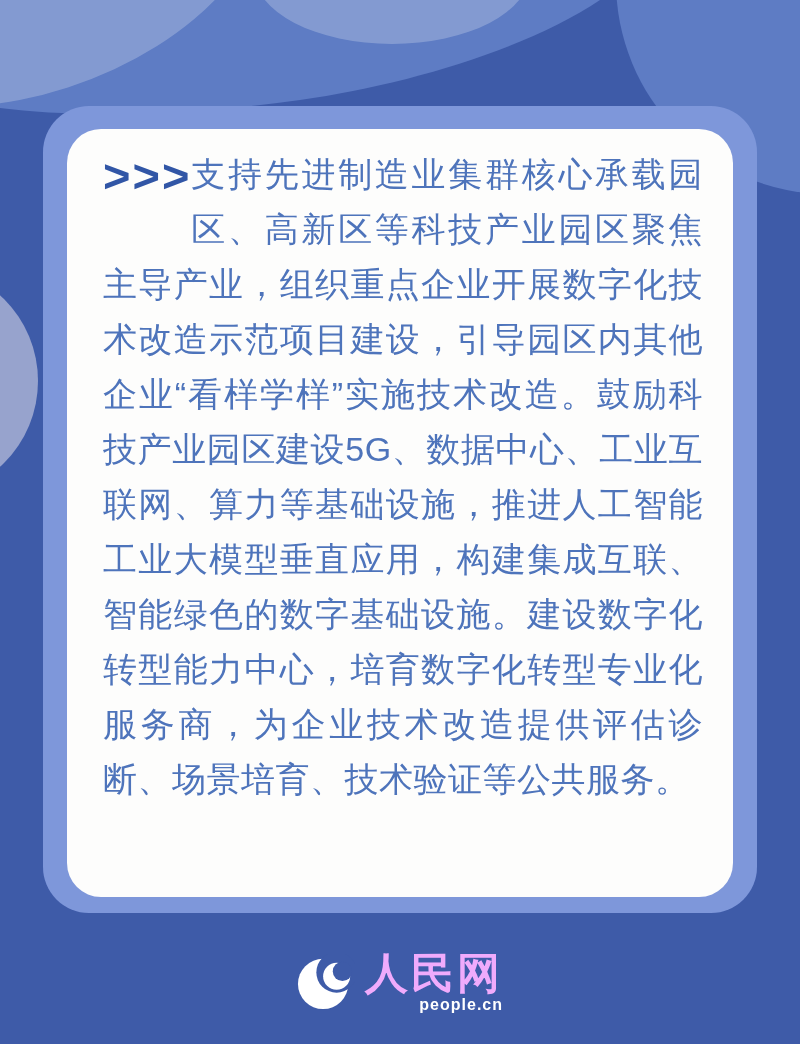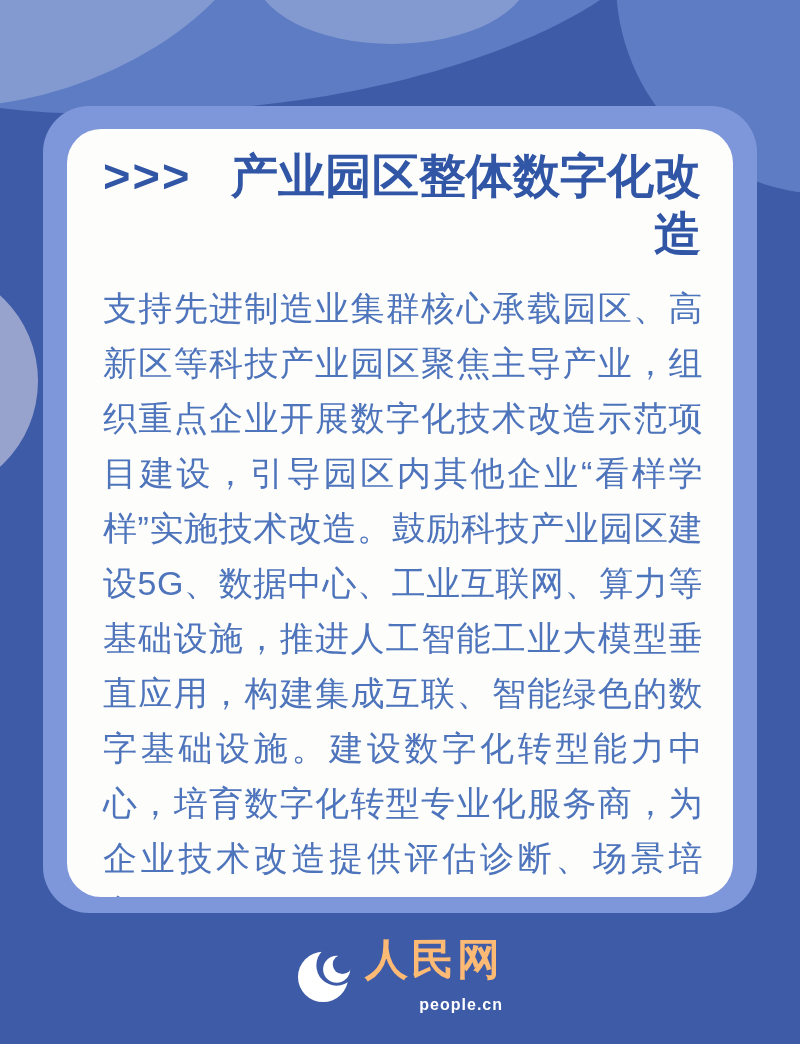--- a/index.html
+++ b/index.html
@@ -81,52 +81,51 @@
     width: 58px;
     height: 58px;
     flex: 0 0 auto;
   }
   .logo-text-col {
     display: flex;
     flex-direction: column;
     align-items: flex-end;
   }
   .logo-cn {
-    color: #fdba74;
+    color: #f0abfc;
     font-size: 43px;
     line-height: 44px;
     font-weight: 700;
     letter-spacing: 3px;
   }
   .logo-domain {
     color: #ffffff;
     font-size: 16px;
     font-weight: 700;
     letter-spacing: 1px;
-    margin-top: 15px;
+    margin-top: 1px;
   }
 </style>
 </head>
 <body>
 
 <svg class="bg-decor" viewBox="0 0 800 1044" xmlns="http://www.w3.org/2000/svg" aria-hidden="true">
   <path d="M0,0 H600 C525,50 405,85 300,100 C195,115 75,118 0,108 Z" fill="#5e7cc4"></path>
   <ellipse cx="20" cy="-60" rx="255" ry="155" fill="#8aa0d4" opacity="0.85" transform="rotate(-18 20 -60)"></ellipse>
   <ellipse cx="392" cy="-28" rx="138" ry="72" fill="#8aa0d4" opacity="0.85"></ellipse>
   <circle cx="828" cy="-18" r="212" fill="#5e7cc4"></circle>
   <circle cx="-78" cy="381" r="116" fill="#97a3cd"></circle>
 </svg>
 
 <div class="frame">
   <div class="card">
     <div class="title-block">
       <div class="title-line1">
         <span class="chevrons">&gt;&gt;&gt;</span>
       </div>
-      <div class="title-line2">产业园区整体数字化改造</div>
     </div>
     <div class="body-text">支持先进制造业集群核心承载园区、高新区等科技产业园区聚焦主导产业，组织重点企业开展数字化技术改造示范项目建设，引导园区内其他企业“看样学样”实施技术改造。鼓励科技产业园区建设5G、数据中心、工业互联网、算力等基础设施，推进人工智能工业大模型垂直应用，构建集成互联、智能绿色的数字基础设施。建设数字化转型能力中心，培育数字化转型专业化服务商，为企业技术改造提供评估诊断、场景培育、技术验证等公共服务。</div>
   </div>
 </div>
 
 <div class="logo">
   <svg class="logo-mark" viewBox="0 0 60 60" xmlns="http://www.w3.org/2000/svg" aria-hidden="true">
     <circle cx="27" cy="31" r="26" fill="#ffffff"></circle>
     <circle cx="41" cy="19" r="21" fill="#3e5ba8"></circle>
     <circle cx="41" cy="23" r="14" fill="#ffffff"></circle>

